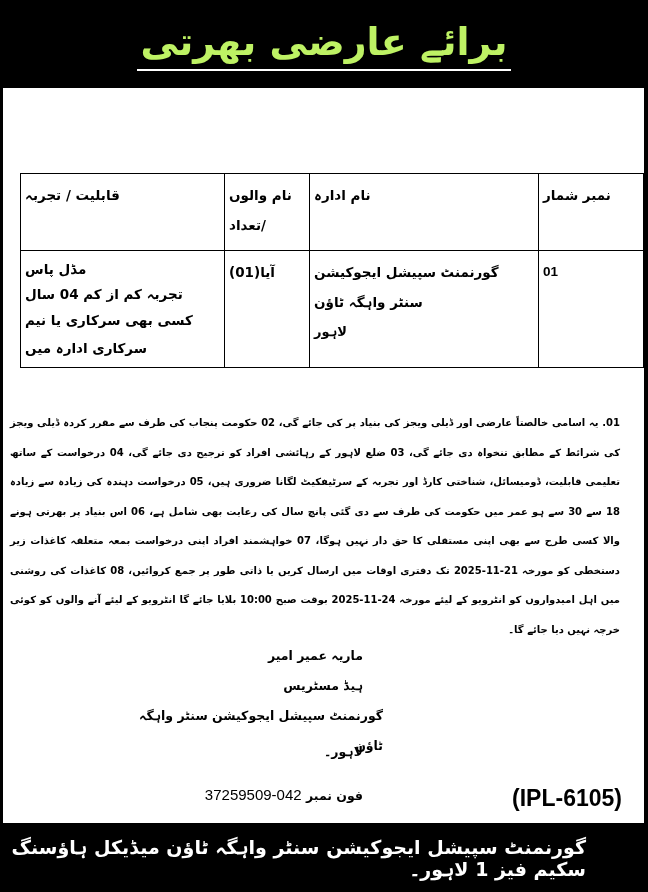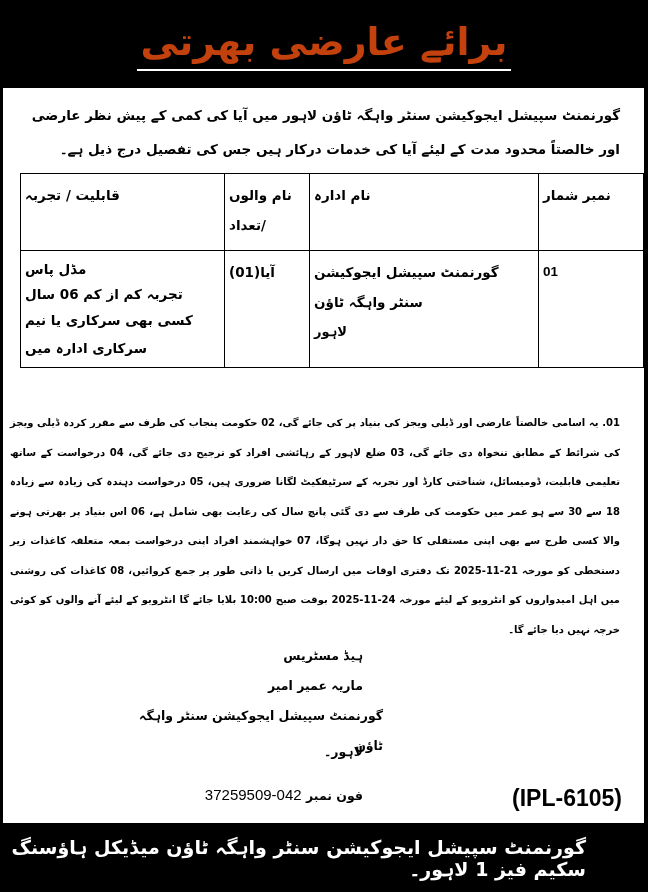--- a/index.html
+++ b/index.html
@@ -5,21 +5,21 @@
   html, body { margin: 0; padding: 0; }
   body {
     width: 648px; height: 892px; background: #000; position: relative; overflow: hidden;
     font-family: "DejaVu Sans", sans-serif; color: #000;
   }
   .header {
     position: absolute; left: 0; top: 0; width: 648px; height: 88px; background: #000;
     display: flex; align-items: center; justify-content: center;
   }
   .header-title {
-    color: #c2410c; font-size: 38px; font-weight: bold; direction: rtl;
+    color: #bef264; font-size: 38px; font-weight: bold; direction: rtl;
     border-bottom: 2px solid #fff; padding: 0 4px 2px 4px; line-height: 50px;
   }
   .content {
     position: absolute; left: 3px; top: 88px; width: 641px; height: 735px; background: #fff;
   }
   .intro {
     position: absolute; right: 24px; top: 10px; width: 600px; direction: rtl; text-align: right;
     font-size: 13.5px; font-weight: bold; line-height: 34px;
   }
   table.posts {
@@ -60,21 +60,20 @@
   .footer-text { color: #fff; font-size: 19px; font-weight: bold; direction: rtl; }
 </style>
 </head>
 <body>
 
 <div class="header">
   <div class="header-title">برائے عارضی بھرتی</div>
 </div>
 
 <div class="content">
-  <div class="intro">گورنمنٹ سپیشل ایجوکیشن سنٹر واہگہ ٹاؤن لاہور میں آیا کی کمی کے پیش نظر عارضی اور خالصتاً محدود مدت کے لیئے آیا کی خدمات درکار ہیں جس کی تفصیل درج ذیل ہے۔</div>
 
   <table class="posts">
     <thead>
       <tr>
         <th class="col-no">نمبر شمار</th>
         <th class="col-inst">نام ادارہ</th>
         <th class="col-post">
           <div>نام والوں</div>
           <div>/تعداد</div>
         </th>
@@ -86,32 +85,32 @@
         <td class="num">01</td>
         <td>
           <div>گورنمنٹ سپیشل ایجوکیشن سنٹر واہگہ ٹاؤن</div>
           <div class="small">لاہور</div>
         </td>
         <td>
           <span>آیا(01)</span>
         </td>
         <td>
           <div style="line-height:24px">مڈل پاس</div>
-          <div style="line-height:26px">تجربہ کم از کم 06 سال کسی بھی سرکاری یا نیم</div>
+          <div style="line-height:26px">تجربہ کم از کم 04 سال کسی بھی سرکاری یا نیم</div>
           <div>سرکاری ادارہ میں</div>
         </td>
       </tr>
     </tbody>
   </table>
 
   <div class="terms">01. یہ اسامی خالصتاً عارضی اور ڈیلی ویجز کی بنیاد پر کی جائے گی، 02 حکومت پنجاب کی طرف سے مقرر کردہ ڈیلی ویجز کی شرائط کے مطابق تنخواہ دی جائے گی، 03 ضلع لاہور کے رہائشی افراد کو ترجیح دی جائے گی، 04 درخواست کے ساتھ تعلیمی قابلیت، ڈومیسائل، شناختی کارڈ اور تجربہ کے سرٹیفکیٹ لگانا ضروری ہیں، 05 درخواست دہندہ کی زیادہ سے زیادہ 18 سے 30 سے ہو عمر میں حکومت کی طرف سے دی گئی پانچ سال کی رعایت بھی شامل ہے، 06 اس بنیاد پر بھرتی ہونے والا کسی طرح سے بھی اپنی مستقلی کا حق دار نہیں ہوگا، 07 خواہشمند افراد اپنی درخواست بمعہ متعلقہ کاغذات زیر دستخطی کو مورخہ 21-11-2025 تک دفتری اوقات میں ارسال کریں یا ذاتی طور پر جمع کروائیں، 08 کاغذات کی روشنی میں اہل امیدواروں کو انٹرویو کے لیئے مورخہ 24-11-2025 بوقت صبح 10:00 بلایا جائے گا انٹرویو کے لیئے آنے والوں کو کوئی خرچہ نہیں دیا جائے گا۔</div>
 
   <div class="signature">
+    <div class="sig-line">ماریہ عمیر امیر</div>
     <div class="sig-line">ہیڈ مسٹریس</div>
-    <div class="sig-line">ماریہ عمیر امیر</div>
     <div class="sig-line sig-org" style="margin-left:-40px;">گورنمنٹ سپیشل ایجوکیشن سنٹر واہگہ ٹاؤن</div>
     <div class="sig-line" style="margin-top:6px;">لاہور۔</div>
     <div class="sig-phone">
       <span>فون نمبر</span>
       <span class="phone-num">042-37259509</span>
     </div>
   </div>
 
   <div class="ipl">(IPL-6105)</div>
 </div>

